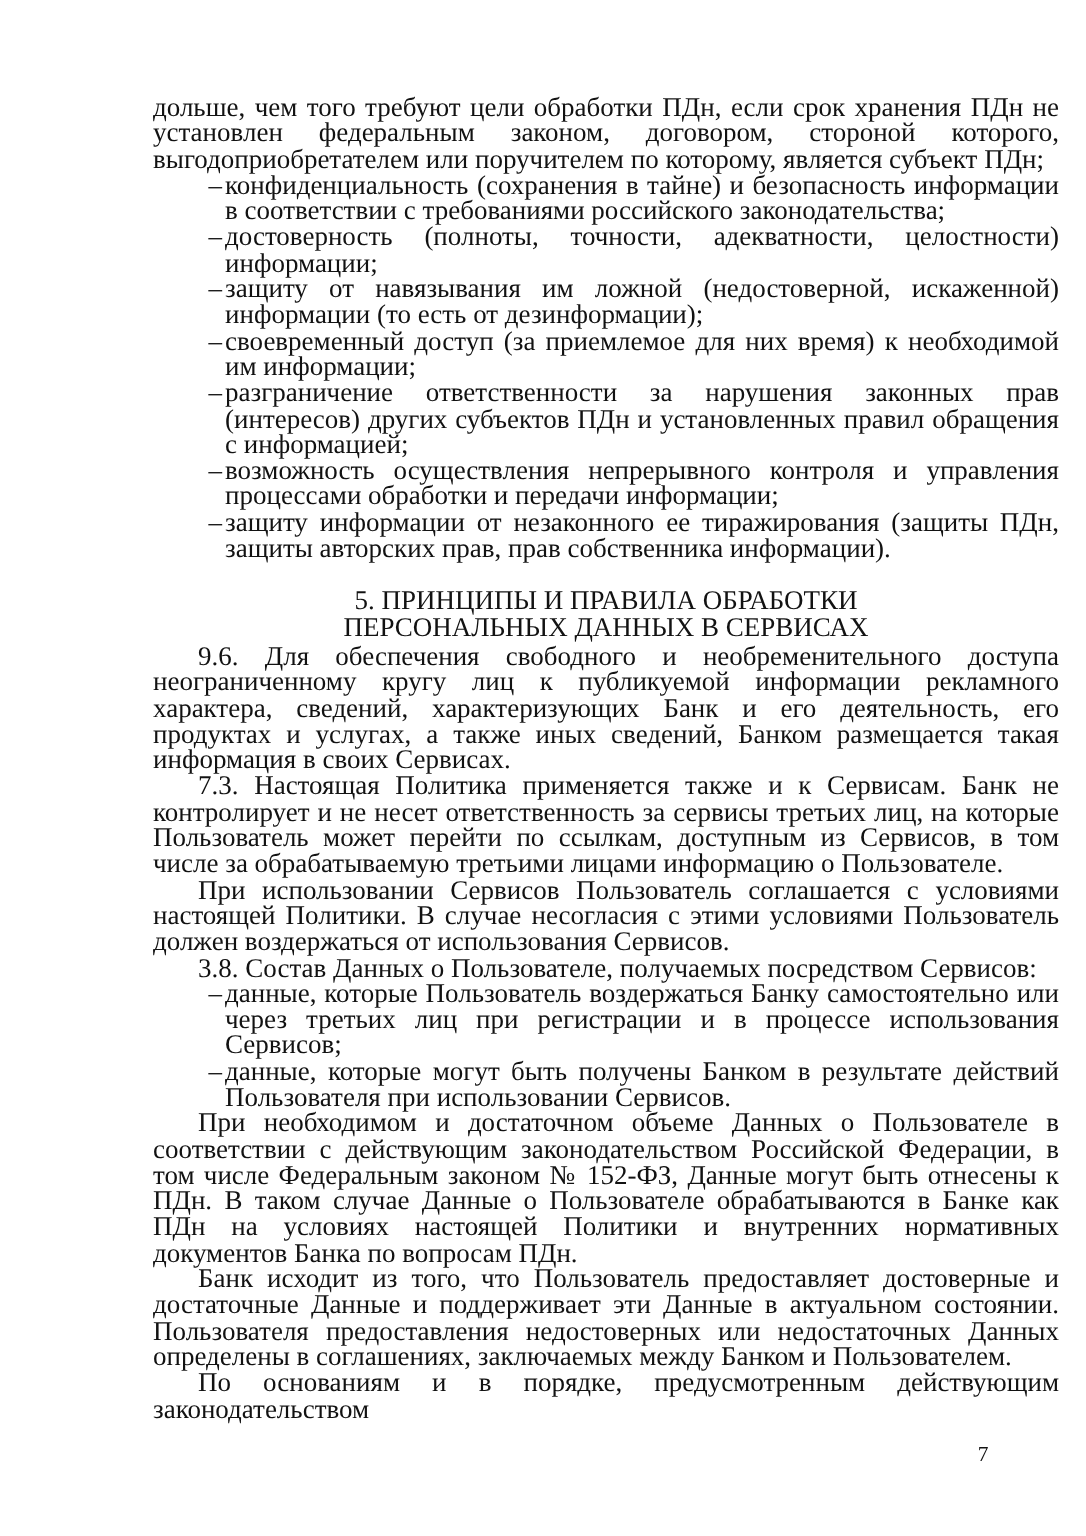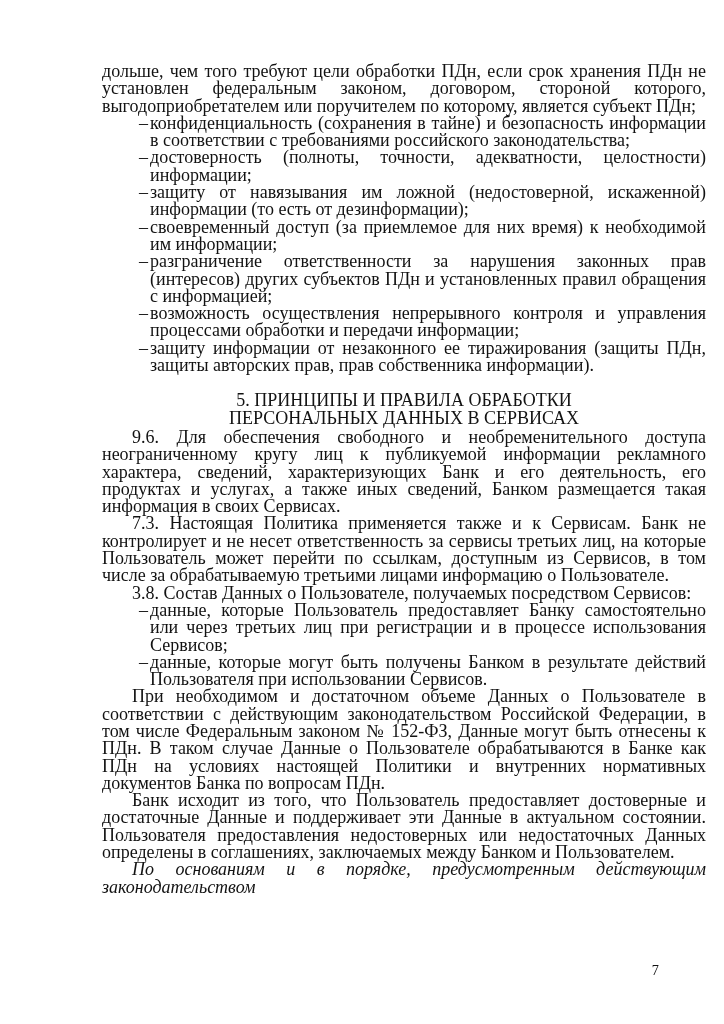--- a/index.html
+++ b/index.html
@@ -17,21 +17,21 @@
     left: 58px;
     top: 63px;
     width: 604px;
     font-size: 18px;
     line-height: 17.3px;
     text-align: justify;
     margin-left: 44px;
   }
   .para { text-indent: 30px; }
   .para.no-indent { text-indent: 0; }
-  .para.stretch { text-align-last: justify; font-style: italic; }
+  .para.stretch { text-align-last: justify; }
   .heading-block { margin-top: 18px; margin-bottom: 2px; }
   .heading-line {
     font-weight: normal;
     text-align-last: center;
     text-indent: 0;
   }
   .list-item { display: flex; padding-left: 37px; }
   .list-marker { flex: 0 0 11px; width: 11px; }
   .list-text { flex: 1 1 auto; text-align: justify; }
   .page-number {
@@ -86,27 +86,28 @@
     <div class="heading-block">
       <div class="heading-line">5. ПРИНЦИПЫ И ПРАВИЛА ОБРАБОТКИ</div>
       <div class="heading-line">ПЕРСОНАЛЬНЫХ ДАННЫХ В СЕРВИСАХ</div>
     </div>
 
     <div class="para">9.6. Для обеспечения свободного и необременительного доступа неограниченному кругу лиц к публикуемой информации рекламного характера, сведений, характеризующих Банк и его деятельность, его продуктах и услугах, а также иных сведений, Банком размещается такая информация в своих Сервисах.</div>
 
 
     <div class="para">7.3. Настоящая Политика применяется также и к Сервисам. Банк не контролирует и не несет ответственность за сервисы третьих лиц, на которые Пользователь может перейти по ссылкам, доступным из Сервисов, в том числе за обрабатываемую третьими лицами информацию о Пользователе.</div>
 
+    <div class="para">При использовании Сервисов Пользователь соглашается с условиями настоящей Политики. В случае несогласия с этими условиями Пользователь должен воздержаться от использования Сервисов.</div>
 
     <div class="para">3.8. Состав Данных о Пользователе, получаемых посредством Сервисов:</div>
 
     <div class="list">
       <div class="list-item">
         <span class="list-marker">–</span>
-        <span class="list-text">данные, которые Пользователь предоставляет Банку самостоятельно или через третьих лиц при регистрации и в процессе использования Сервисов;</span>
+        <span class="list-text">данные, которые Пользователь воздержаться Банку самостоятельно или через третьих лиц при регистрации и в процессе использования Сервисов;</span>
       </div>
       <div class="list-item">
         <span class="list-marker">–</span>
         <span class="list-text">данные, которые могут быть получены Банком в результате действий Пользователя при использовании Сервисов.</span>
       </div>
     </div>
 
     <div class="para">При необходимом и достаточном объеме Данных о Пользователе в соответствии с действующим законодательством Российской Федерации, в том числе Федеральным законом № 152-ФЗ, Данные могут быть отнесены к ПДн. В таком случае Данные о Пользователе обрабатываются в Банке как ПДн на условиях настоящей Политики и внутренних нормативных документов Банка по вопросам ПДн.</div>
 
     <div class="para">Банк исходит из того, что Пользователь предоставляет достоверные и достаточные Данные и поддерживает эти Данные в актуальном состоянии. Пользователя предоставления недостоверных или недостаточных Данных определены в соглашениях, заключаемых между Банком и Пользователем.</div>

